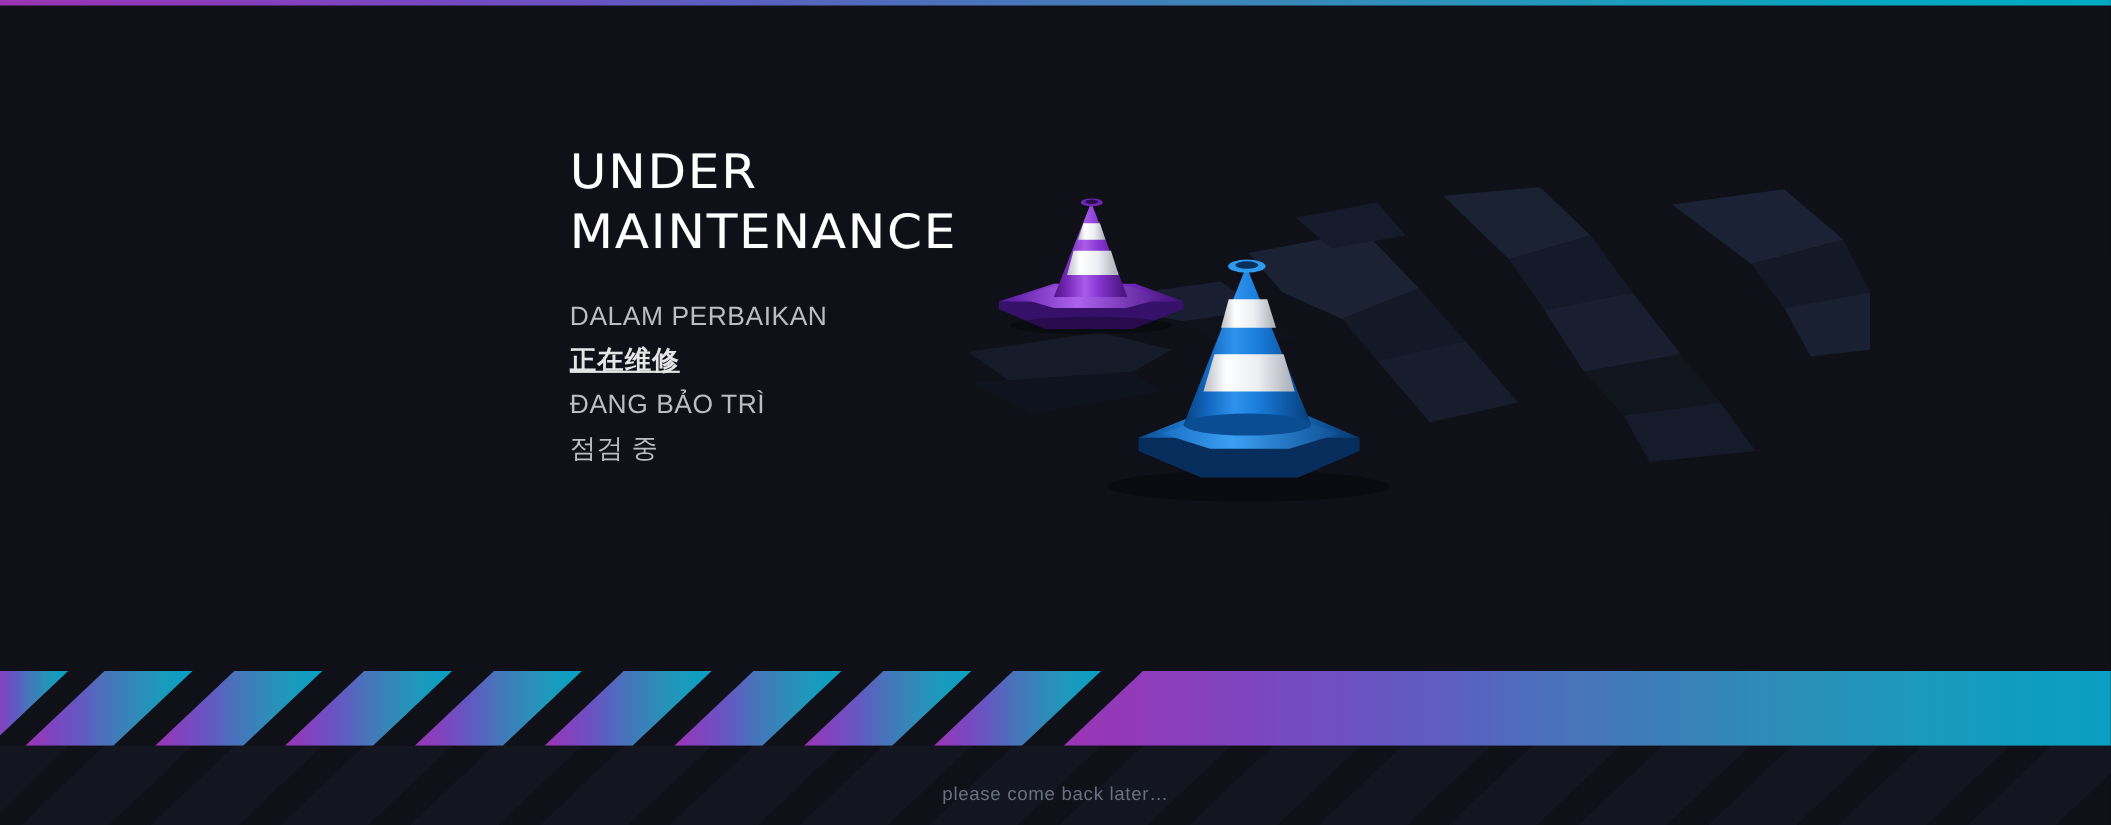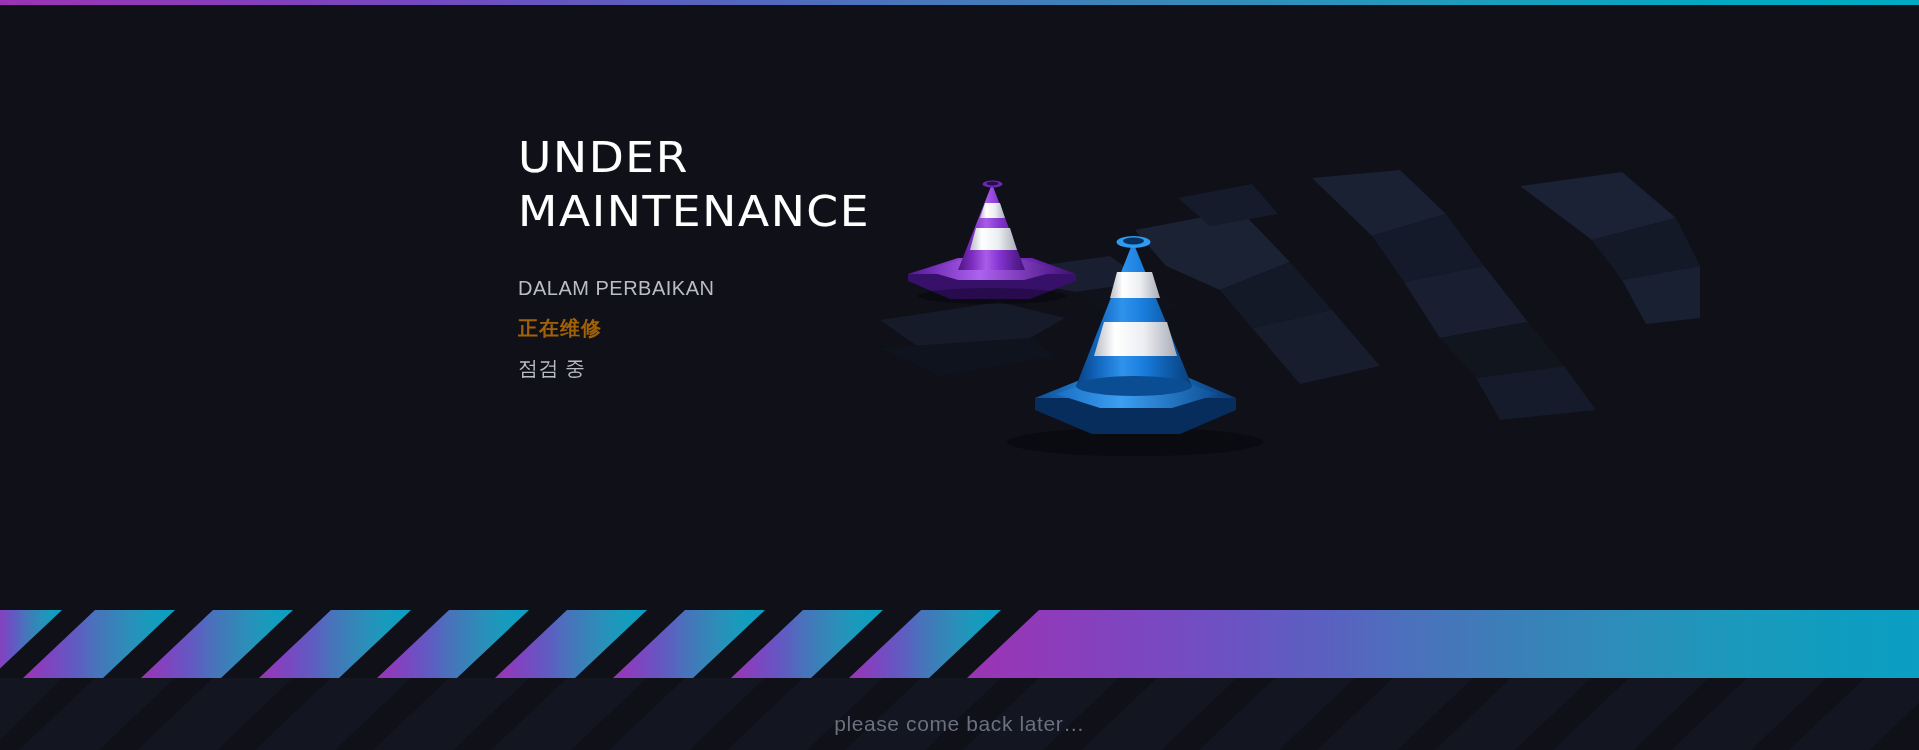--- a/index.html
+++ b/index.html
@@ -67,31 +67,32 @@
     white-space:pre-line;
     text-shadow:0 0 1px rgba(255,255,255,.25);
   }
 
   #langlist {
     list-style:none;
     margin-top:30px;
   }
 
   #langlist li {
-    font-size:20px;
+    font-size:24px;
     line-height:40px;
     color:#b9bdc6;
     letter-spacing:.5px;
     white-space:nowrap;
   }
 
   #langlist li.emph {
-    color:#a16207;
+    color:#e5e5e5;
     font-weight:700;
     letter-spacing:1px;
+    text-decoration:underline;
   }
 
   
   #scene {
     position:absolute;
     left:880px;
     top:170px;
     width:820px;
     height:330px;
     z-index:20;
@@ -121,41 +122,42 @@
   }
   #bandshadow svg { display:block; width:100%; height:100%; }
 
   
   #footnote {
     position:absolute;
     left:0;
     top:712px;
     width:1919px;
     text-align:center;
-    font-size:21px;
+    font-size:17px;
     letter-spacing:.6px;
     color:#6a7080;
     z-index:35;
   }
 </style>
 </head>
 <body>
 
 <div id="page">
 
   <div id="topbar"></div>
 
   <div id="copy">
 
     <h1 id="headline">UNDER
 MAINTENANCE</h1>
 
     <ul id="langlist">
         <li>DALAM PERBAIKAN</li>
         <li class="emph">正在维修</li>
+        <li>ĐANG BẢO TRÌ</li>
         <li>점검 중</li>
       </ul>
   </div>
 
   <div id="scene">
     <svg viewBox="0 0 820 330" xmlns="http://www.w3.org/2000/svg">
       <defs>
 
         <linearGradient id="gBlueBody" x1="0" y1="0" x2="1" y2="0">
           <stop offset="0%" stop-color="#0a3f7e"></stop>

